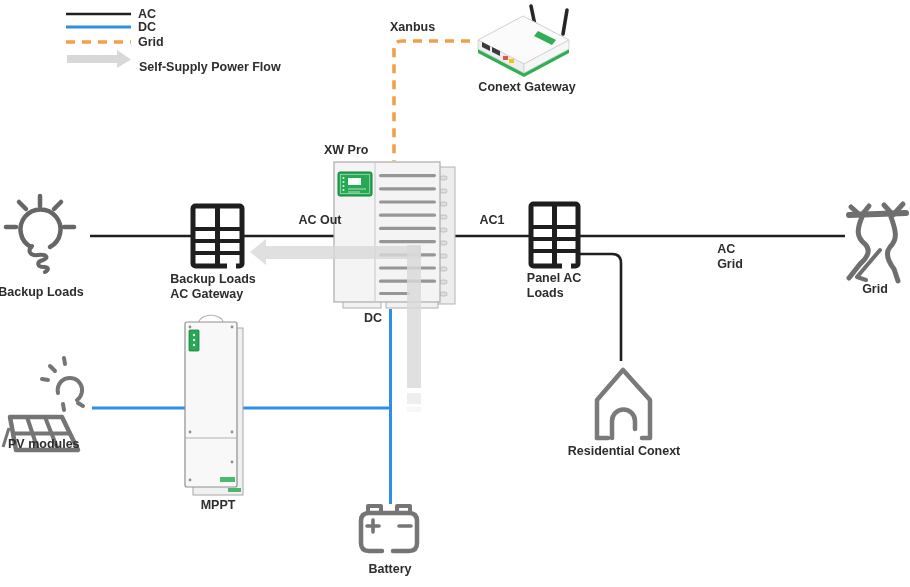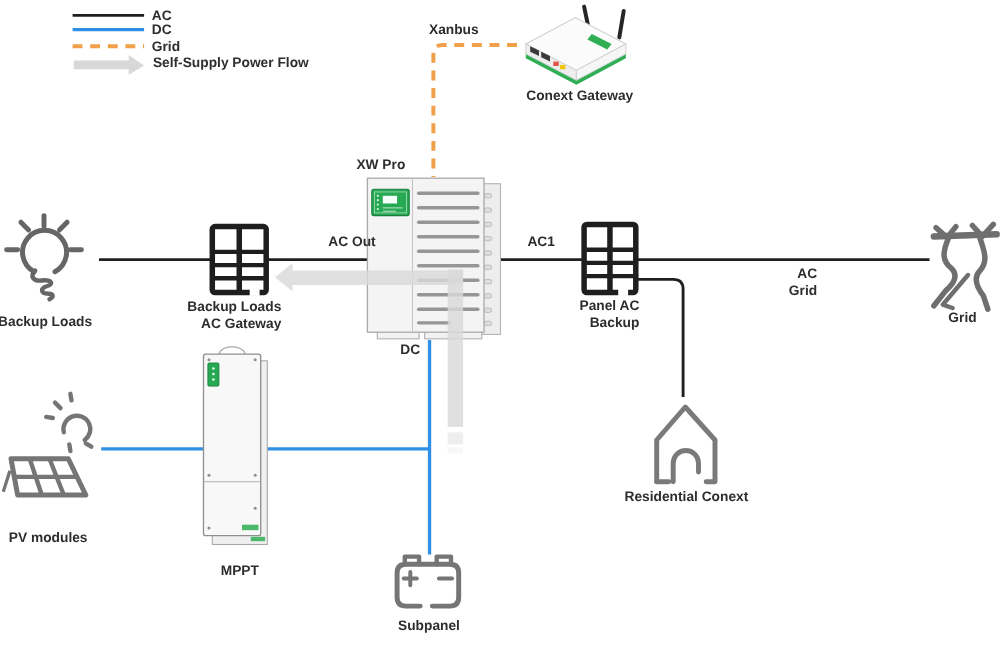--- a/index.html
+++ b/index.html
@@ -6,21 +6,21 @@
   .stage{
     position:relative;width:910px;height:587px;background:#ffffff;
     font-family:"Liberation Sans",sans-serif;color:#2d2d2d;overflow:hidden;
   }
   .stage svg{position:absolute;left:0;top:0;}
   .lbl{
     position:absolute;font-size:12.5px;line-height:15px;color:#2d2d2d;
     white-space:nowrap;
     font-weight:bold;
   }
-  .ctr{transform:translateX(-50%);text-align:right;}
+  .ctr{transform:translateX(-50%);text-align:left;}
   .lbl span{display:block;}
 </style>
 </head>
 <body>
 
 <div class="stage">
 
   <svg width="910" height="587" viewBox="0 0 910 587">
 
     <g>
@@ -189,46 +189,46 @@
     <g>
       <path d="M9 428 L3 447" stroke="#757575" stroke-width="3" fill="none"></path>
       <polygon points="10,417 62,417 78,450 16,450" fill="#ffffff" stroke="#757575" stroke-width="4.5" stroke-linejoin="round"></polygon>
       <path d="M27 417 L38 450 M45 417 L58 450 M13 433.5 H70" stroke="#757575" stroke-width="4" fill="none"></path>
     </g>
   </svg>
 
   <div class="lbl" style="left:138px;top:7px">AC</div>
   <div class="lbl" style="left:138px;top:20px">DC</div>
   <div class="lbl" style="left:138px;top:35px">Grid</div>
-  <div class="lbl" style="left:139px;top:50px">Self-Supply Power Flow</div>
+  <div class="lbl" style="left:139px;top:60px">Self-Supply Power Flow</div>
 
   <div class="lbl" style="left:390px;top:20px">Xanbus</div>
   <div class="lbl ctr" style="left:527px;top:80px">Conext Gateway</div>
   <div class="lbl" style="left:324px;top:143px">XW Pro</div>
 
   <div class="lbl ctr" style="left:320px;top:213px">AC Out</div>
   <div class="lbl ctr" style="left:492px;top:213px">AC1</div>
   <div class="lbl ctr" style="left:373px;top:311px">DC</div>
 
   <div class="lbl ctr" style="left:41px;top:285px">Backup Loads</div>
 
   <div class="lbl ctr" style="left:213px;top:272px">
     <span>Backup Loads</span>
     <span>AC Gateway</span>
   </div>
 
   <div class="lbl ctr" style="left:554px;top:271px">
     <span>Panel AC</span>
-    <span>Backup</span>
+    <span>Loads</span>
   </div>
 
   <div class="lbl ctr" style="left:730px;top:242px">
     <span>AC</span>
     <span>Grid</span>
   </div>
 
   <div class="lbl ctr" style="left:875px;top:282px">Grid</div>
   <div class="lbl ctr" style="left:624px;top:444px">Residential Conext</div>
-  <div class="lbl ctr" style="left:218px;top:512px">MPPT</div>
-  <div class="lbl ctr" style="left:390px;top:562px">Subpanel</div>
-  <div class="lbl" style="left:8px;top:482px">PV modules</div>
+  <div class="lbl ctr" style="left:218px;top:498px">MPPT</div>
+  <div class="lbl ctr" style="left:390px;top:562px">Battery</div>
+  <div class="lbl" style="left:8px;top:437px">PV modules</div>
 
 </div>
 
 </body></html>

